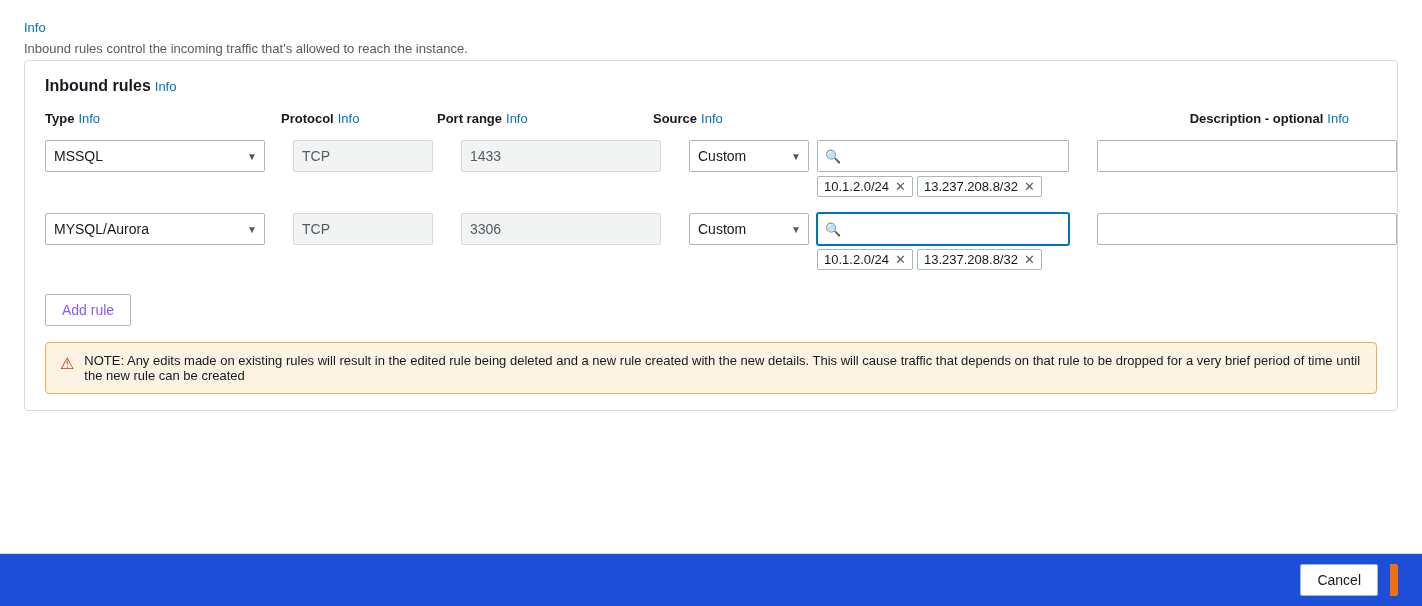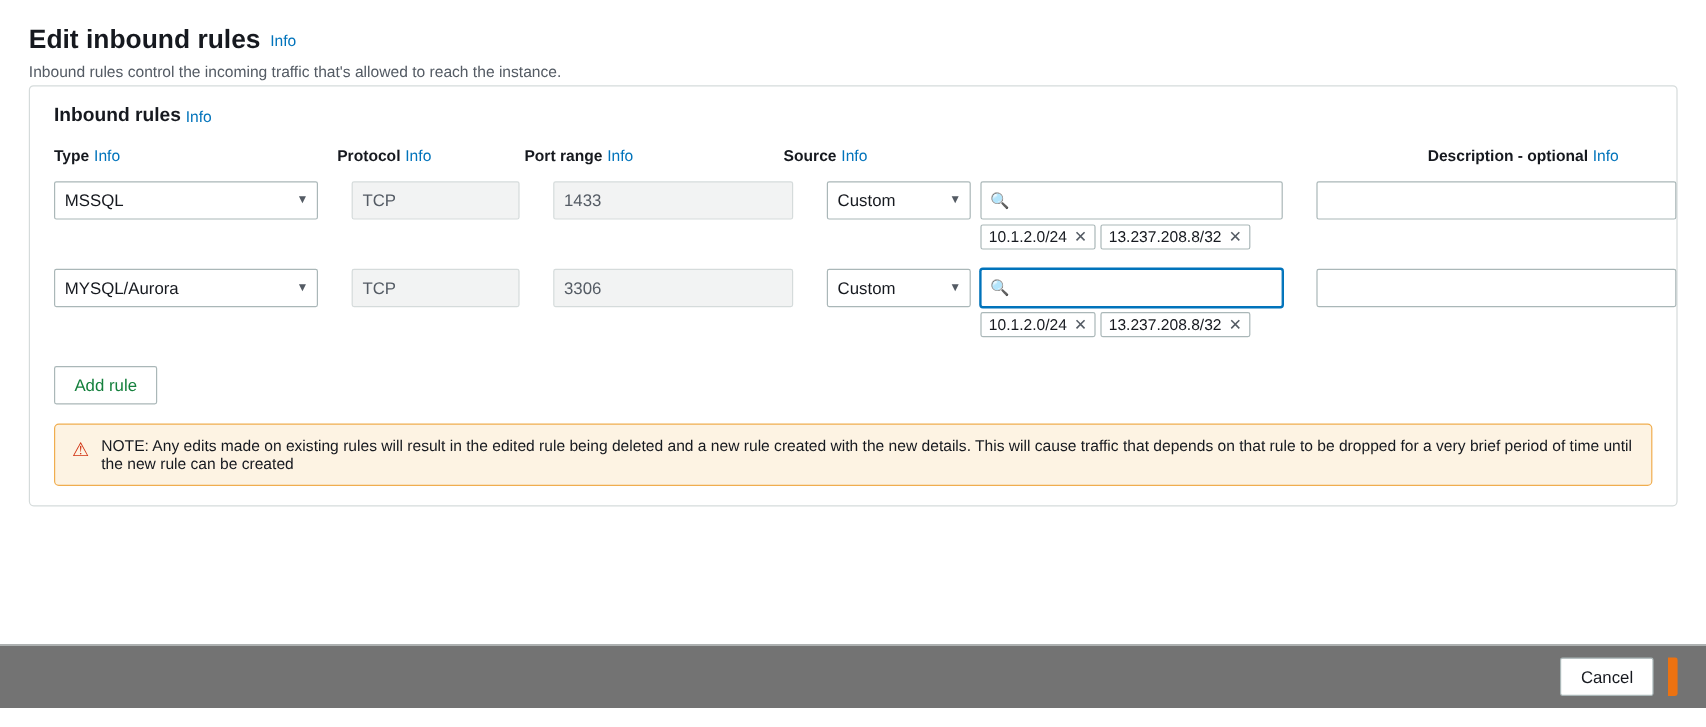--- a/index.html
+++ b/index.html
@@ -211,21 +211,21 @@
       margin-left: 42px;
     }
 
     .add-rule-btn {
       height: 32px;
       padding: 0 16px;
       border: 1px solid #aab7b8;
       border-radius: 2px;
       background: #fff;
       font-size: 14px;
-      color: #15803d;
+      color: #8b5cf6;
       cursor: pointer;
       margin-top: 8px;
     }
 
     .note-bar {
       background: #fdf3e3;
       border: 1px solid #f0ad4e;
       border-radius: 4px;
       padding: 10px 14px;
       display: flex;
@@ -237,24 +237,24 @@
     }
     .note-icon {
       color: #d13212;
       font-size: 16px;
       flex-shrink: 0;
       margin-top: 1px;
     }
 
     .footer-bar {
       position: fixed;
-      bottom: 16px;
+      bottom: 0;
       left: 0;
       right: 0;
-      background: #737373;
+      background: #1d4ed8;
       border-top: 1px solid #d5dbdb;
       padding: 10px 24px;
       display: flex;
       justify-content: flex-end;
       gap: 12px;
       align-items: center;
     }
     .cancel-btn {
       height: 32px;
       padding: 0 16px;
@@ -282,21 +282,20 @@
       background: #ec7211;
       border-radius: 0 2px 2px 0;
     }
   </style>
 </head>
 <body>
 
 <div class="page-wrapper">
 
   <div class="page-title">
-    <span>Edit inbound rules</span>
     <a class="info-link">Info</a>
   </div>
   <div class="page-description">Inbound rules control the incoming traffic that's allowed to reach the instance.</div>
 
   <div class="section-card">
     <div class="section-header">
       <span>Inbound rules</span>
       <a class="info-link">Info</a>
     </div>
 

